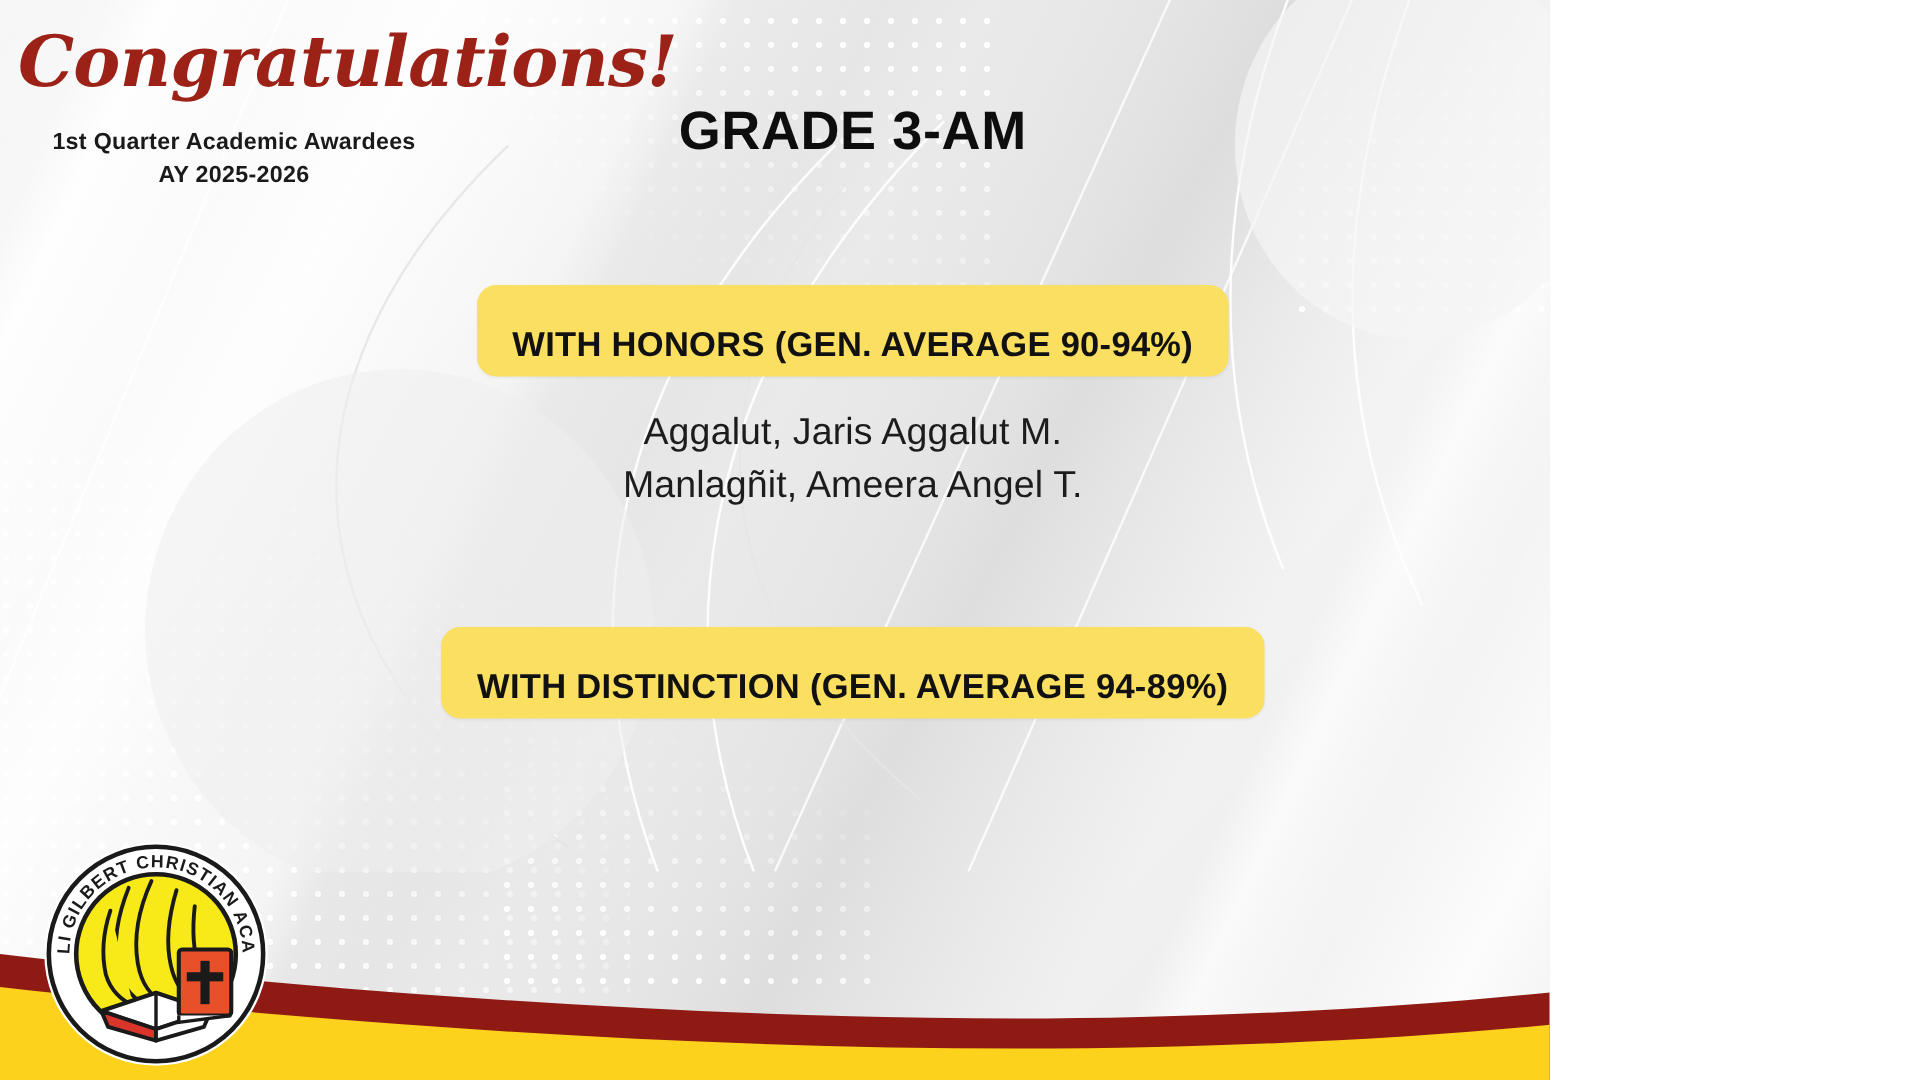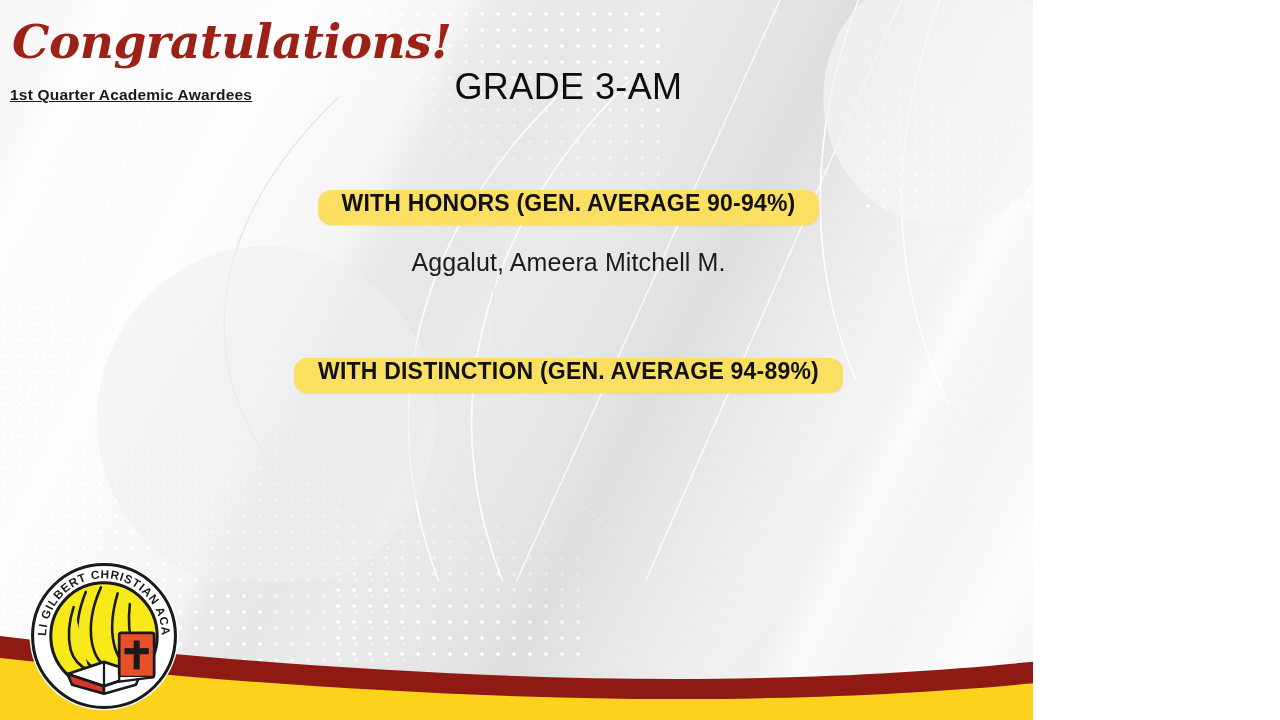--- a/index.html
+++ b/index.html
@@ -94,44 +94,44 @@
     color:#9c2218;
     white-space:nowrap;
   }
   .subtitle {
     position:absolute; left:10px; top:84px;
     width:292px;
     font-size:15.5px; font-weight:700;
     color:#1a1a1a; letter-spacing:.2px;
     line-height:1.45;
   }
-  .sub-line-1 { text-align:left;text-decoration:underline; }
+  .sub-line-1 { text-align:center; }
   .sub-line-2 { text-align:center; }
 
   .grade-title {
     position:absolute; left:0; right:0; top:66px;
     margin-left:104px;
     text-align:center;
-    font-size:36px; font-weight:400;
+    font-size:36px; font-weight:700;
     letter-spacing:.4px;
     color:#0d0d0d;
   }
 
   
   .awards {
     position:absolute; left:0; right:0; top:190px;
     margin-left:104px;
     text-align:center;
   }
   .section { margin-bottom:6px; }
   .section-gap { height:72px; }
 
   .banner {
     display:inline-block;
-    padding:1px 24px 10px;
+    padding:27px 24px 10px;
     border-radius:13px;
     background:#fadf60;
     color:#111111;
     font-size:23px; font-weight:700;
     letter-spacing:.2px;
     line-height:1.05;
     box-shadow:0 1px 2px rgba(0,0,0,.06);
   }
 
   .names { margin-top:20px; }
@@ -186,30 +186,32 @@
       <path d="M700,150 C560,330 590,520 760,660"></path>
     </g>
     <ellipse cx="330" cy="520" rx="210" ry="215" fill="#eeeeee" opacity=".55"></ellipse>
     <ellipse cx="1170" cy="120" rx="150" ry="160" fill="#f5f5f5" opacity=".7"></ellipse>
   </svg>
 
   <div class="congrats">Congratulations!</div>
 
   <div class="subtitle">
     <div class="sub-line-1">1st Quarter Academic Awardees</div>
+    <div class="sub-line-2">AY 2025-2026</div>
   </div>
 
   <div class="grade-title">GRADE 3-AM</div>
 
   <div class="awards">
 
     <div class="section">
       <div class="banner">WITH HONORS (GEN. AVERAGE 90-94%)</div>
       <div class="names">
-        <div class="name">Aggalut, Ameera Mitchell M.</div>
+        <div class="name">Aggalut, Jaris Aggalut M.</div>
+        <div class="name">Manlagñit, Ameera Angel T.</div>
       </div>
     </div>
 
     <div class="section-gap"></div>
 
     <div class="section">
       <div class="banner">WITH DISTINCTION (GEN. AVERAGE 94-89%)</div>
     </div>
 
   </div>

